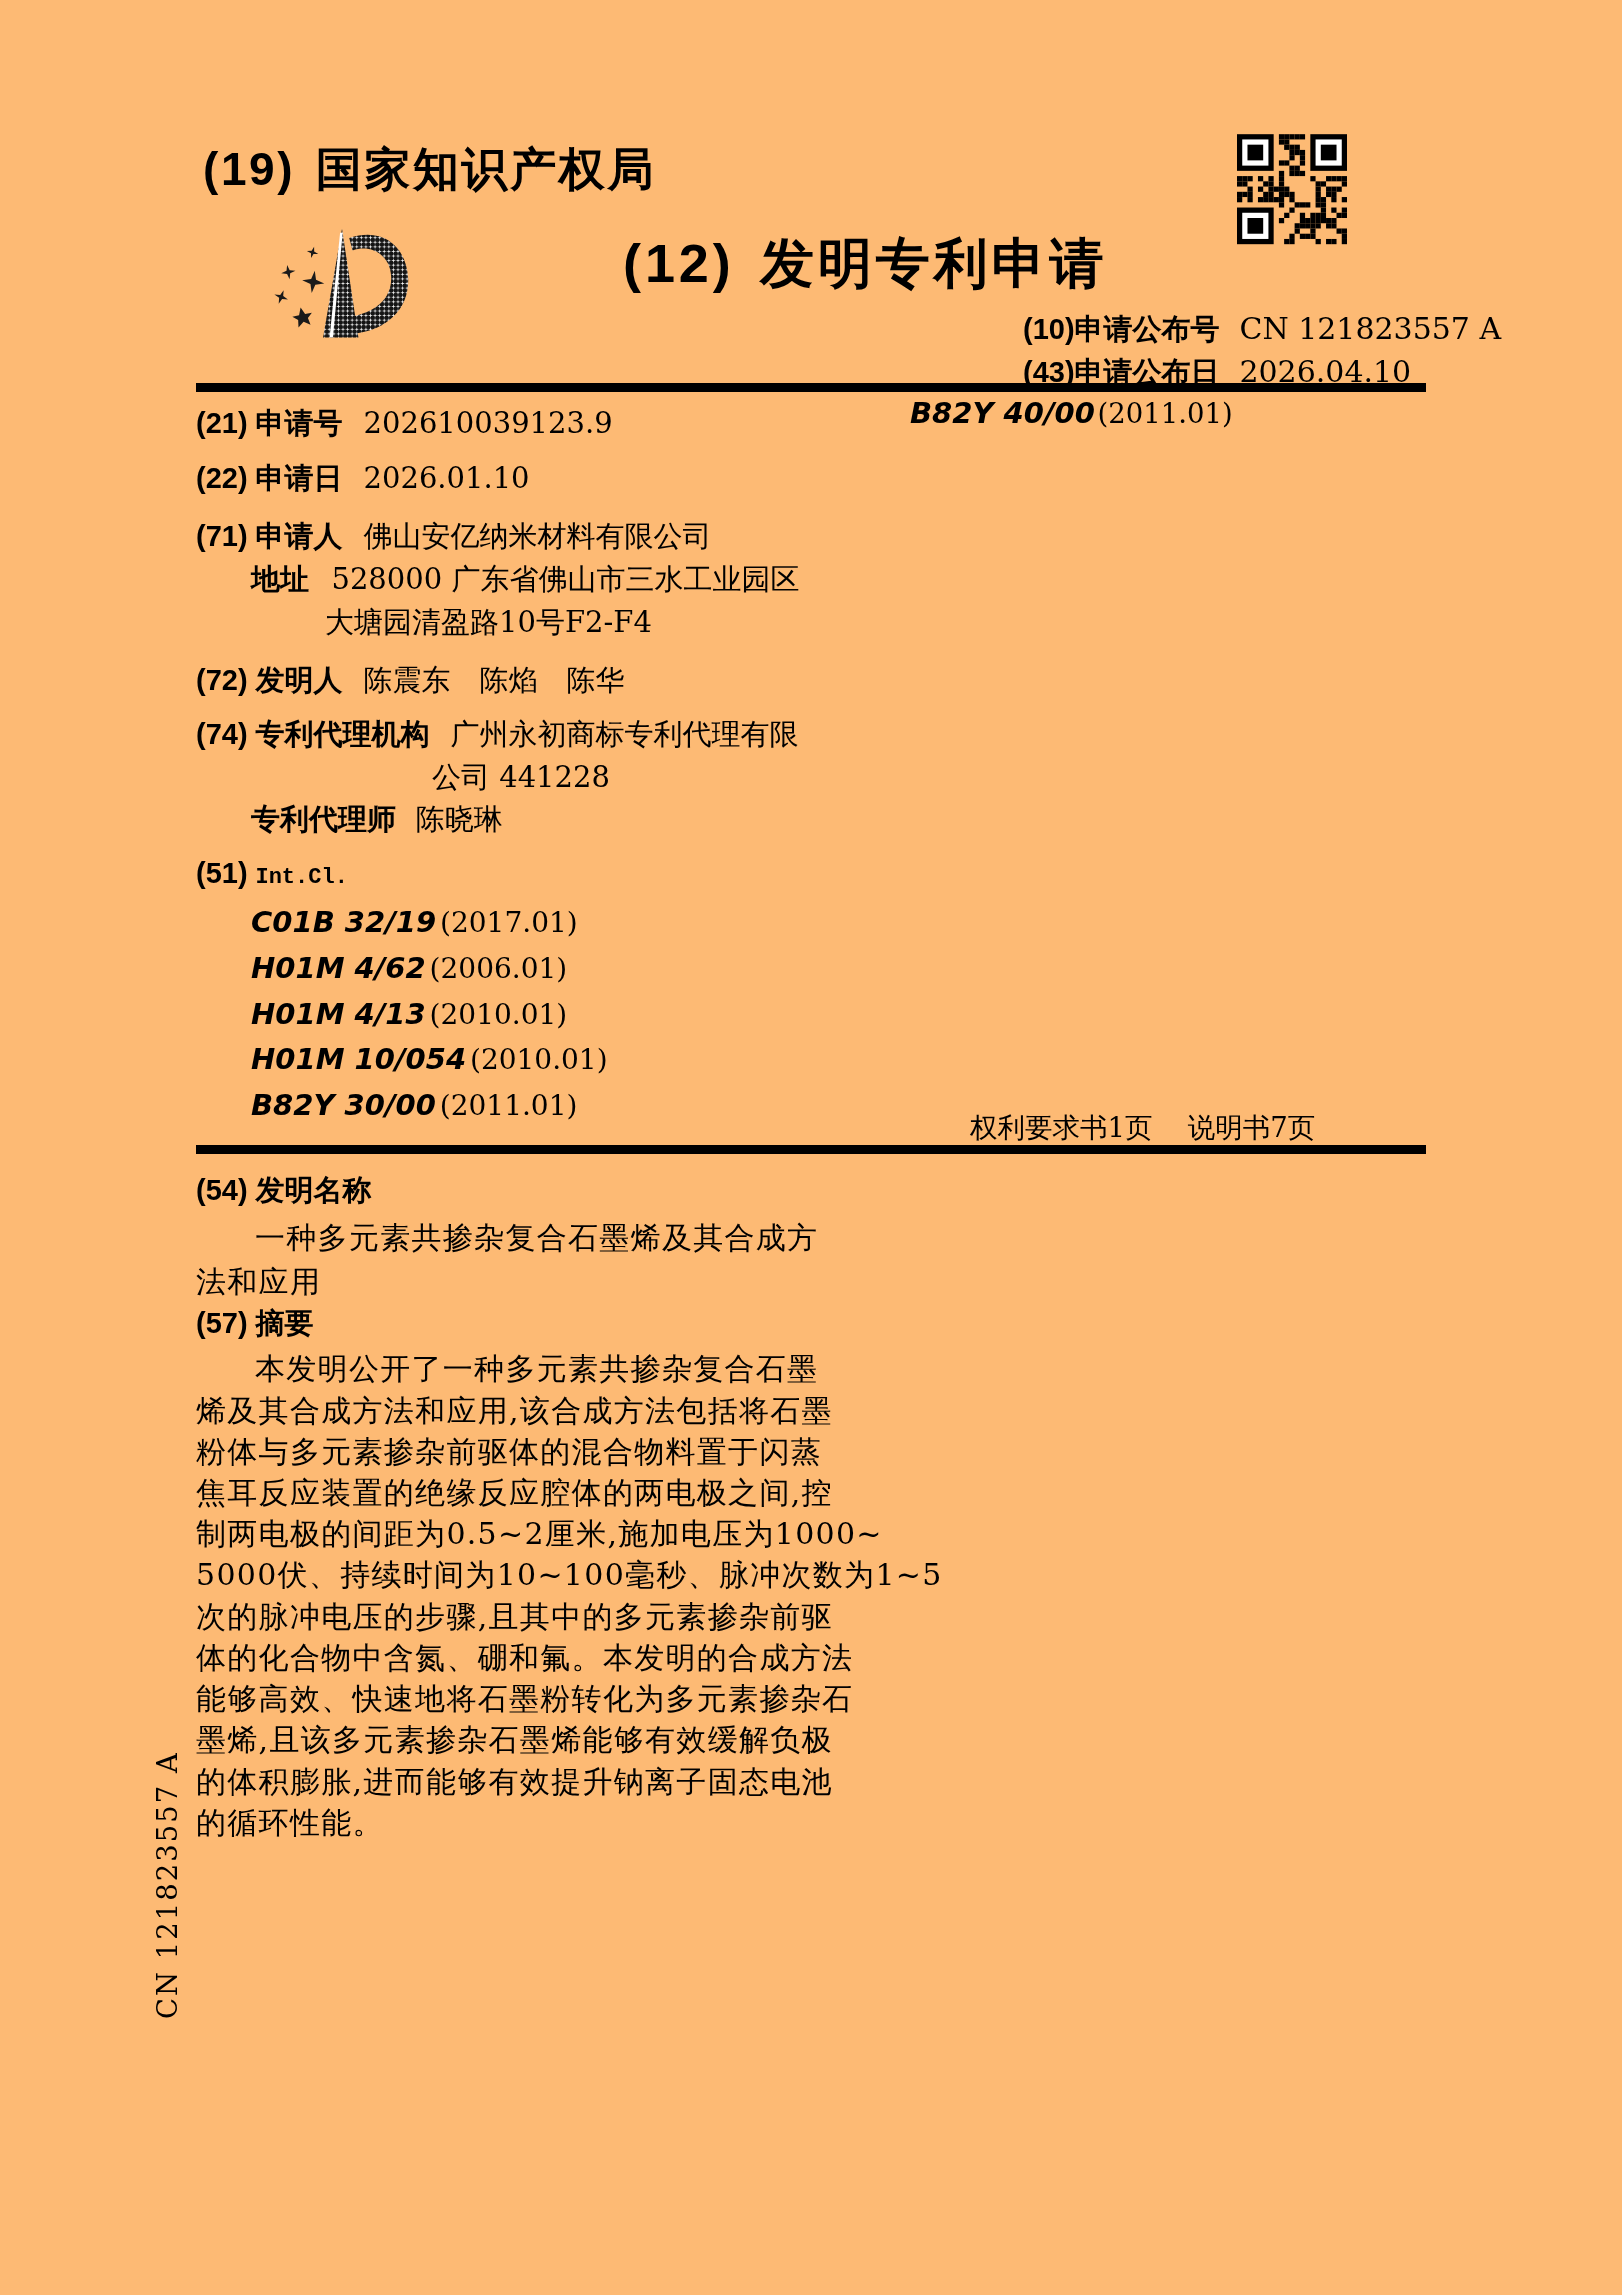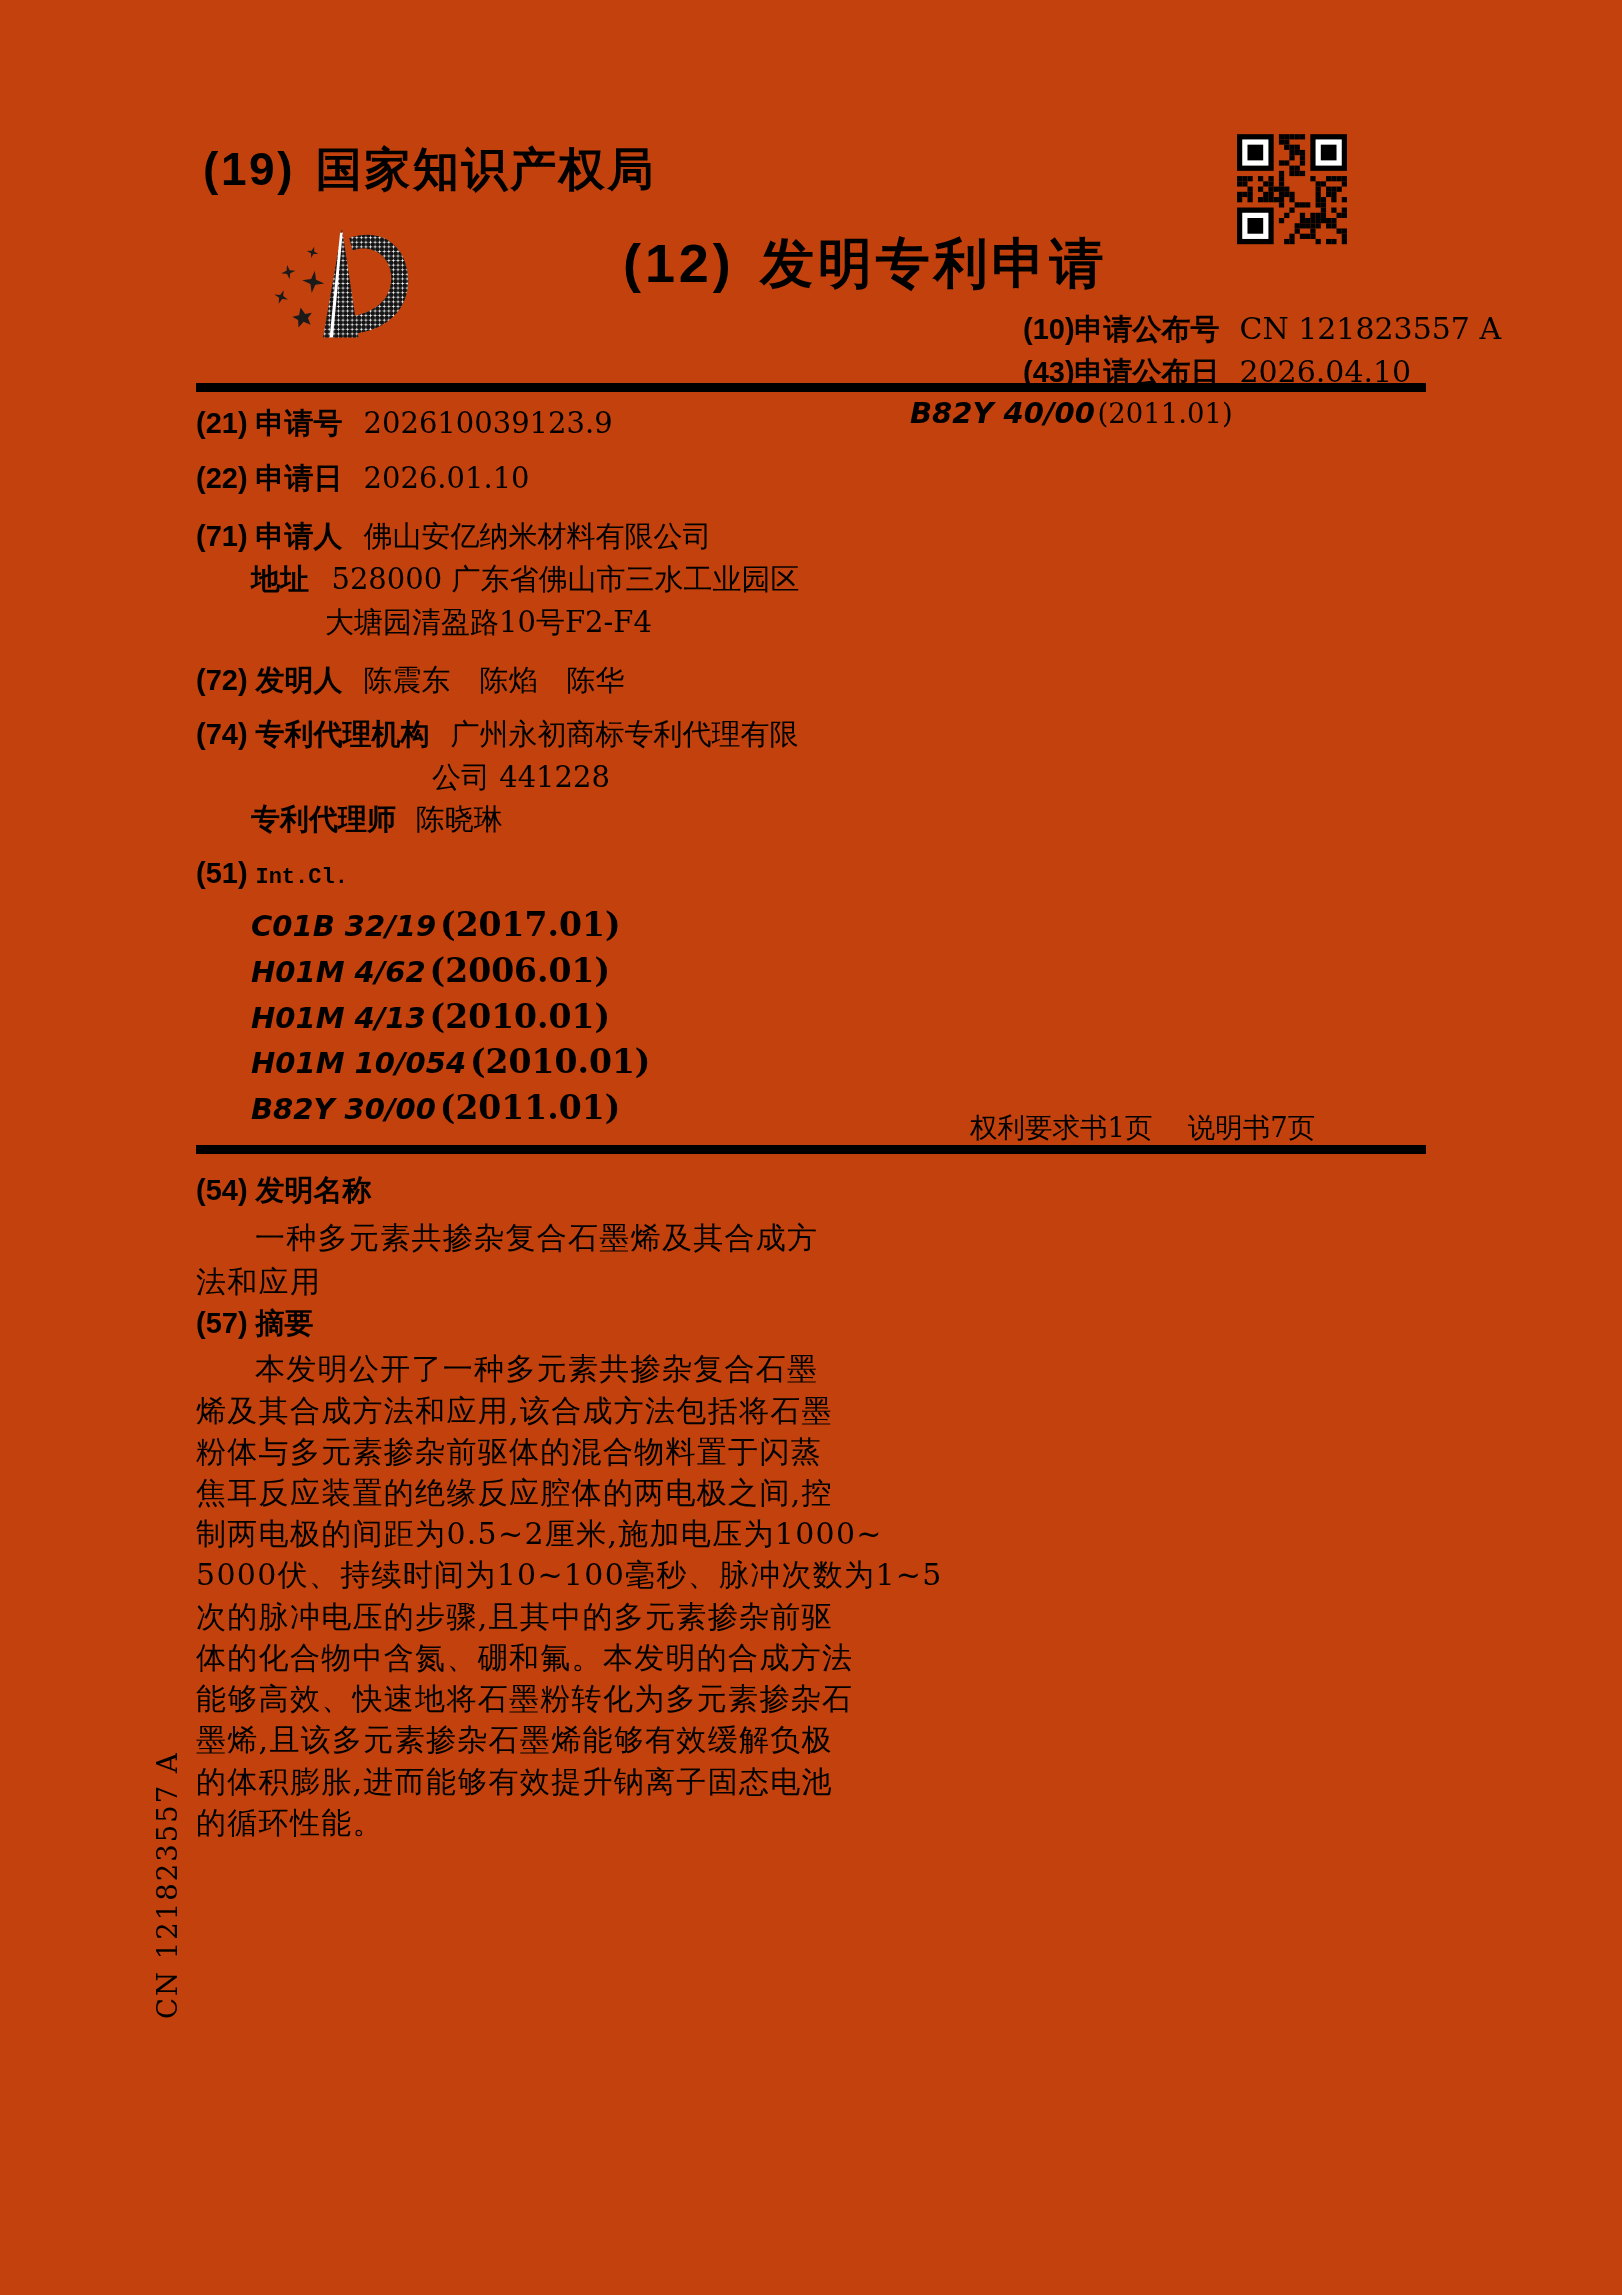--- a/index.html
+++ b/index.html
@@ -1,32 +1,32 @@
 <!DOCTYPE html>
 <html style="font-size:10.5px"><head>
 <meta charset="utf-8">
 <style>
   html,body{margin:0;padding:0;background:#e8e8e8;}
-  .page{position:relative;width:1623px;height:2295px;background:#c2410c;overflow:hidden;
+  .page{position:relative;width:1623px;height:2295px;background:#fdba74;overflow:hidden;
         font-family:"Liberation Sans",sans-serif;color:#000;}
   .abs{position:absolute;white-space:nowrap;}
   .lbl{font-family:"Liberation Sans",sans-serif;font-weight:bold;}
   .val{font-family:"DejaVu Serif",serif;font-weight:normal;}
   .mono{font-family:"Liberation Mono",monospace;font-weight:bold;}
   .code{font-family:"DejaVu Sans",sans-serif;font-weight:bold;font-style:italic;}
   .rule{position:absolute;background:#000;}
   .hdr-office{font-size:46px;letter-spacing:2.6px;}
   .hdr-title{font-size:54px;letter-spacing:3.9px;}
   .publine{font-size:29px;}
   .publine .val{font-size:30px;margin-left:11.8px;}
   .row{font-size:29px;}
   .row .num{margin-right:7.9px;}
   .row .val{margin-left:13px;}
   .intcl-entry .code{font-size:29px;}
-  .intcl-entry .val{font-size:33px;margin-left:3.9px;font-weight:bold;}
+  .intcl-entry .val{font-size:28px;margin-left:3.9px;}
   .abstract-line{font-size:30px;font-family:"DejaVu Serif",serif;letter-spacing:1.3px;}
   .sidebar-vertical{font-family:"DejaVu Serif",serif;font-size:27.5px;letter-spacing:2px;
         transform:rotate(-90deg);transform-origin:0 0;}
 </style>
 </head>
 <body>
 
 <div class="page">
 
   <div class="abs hdr-office" style="left:203px;top:139px;">

